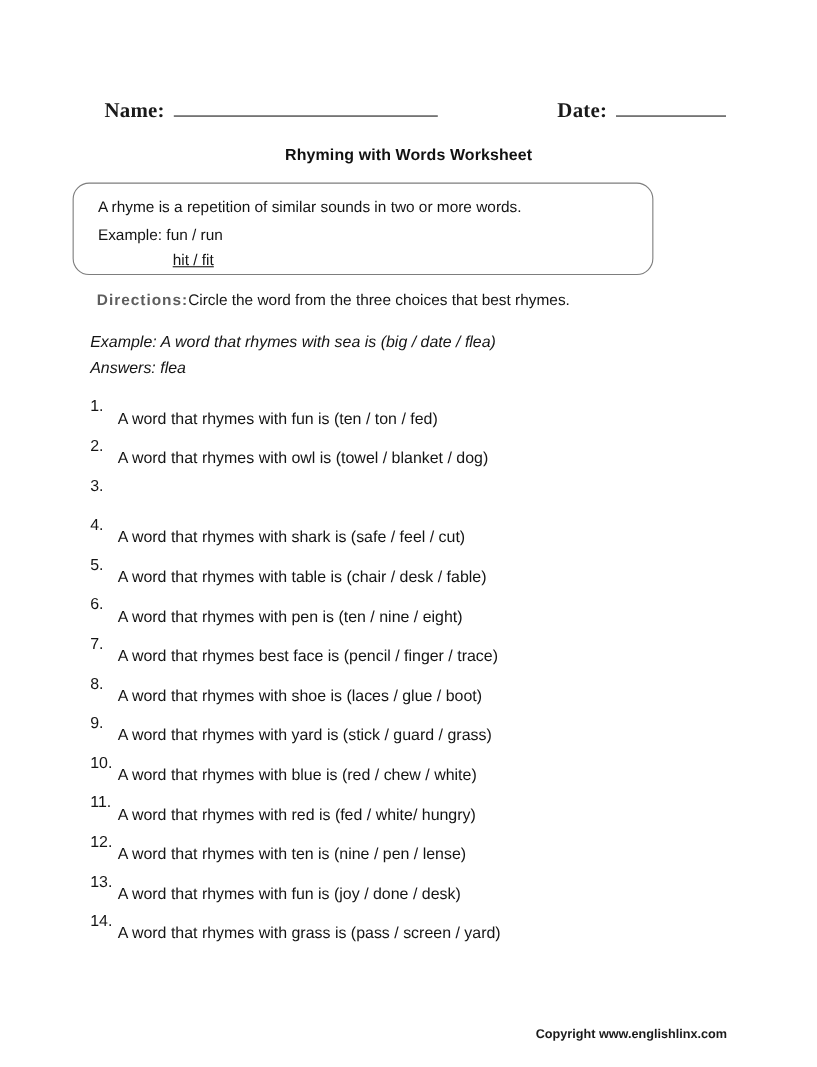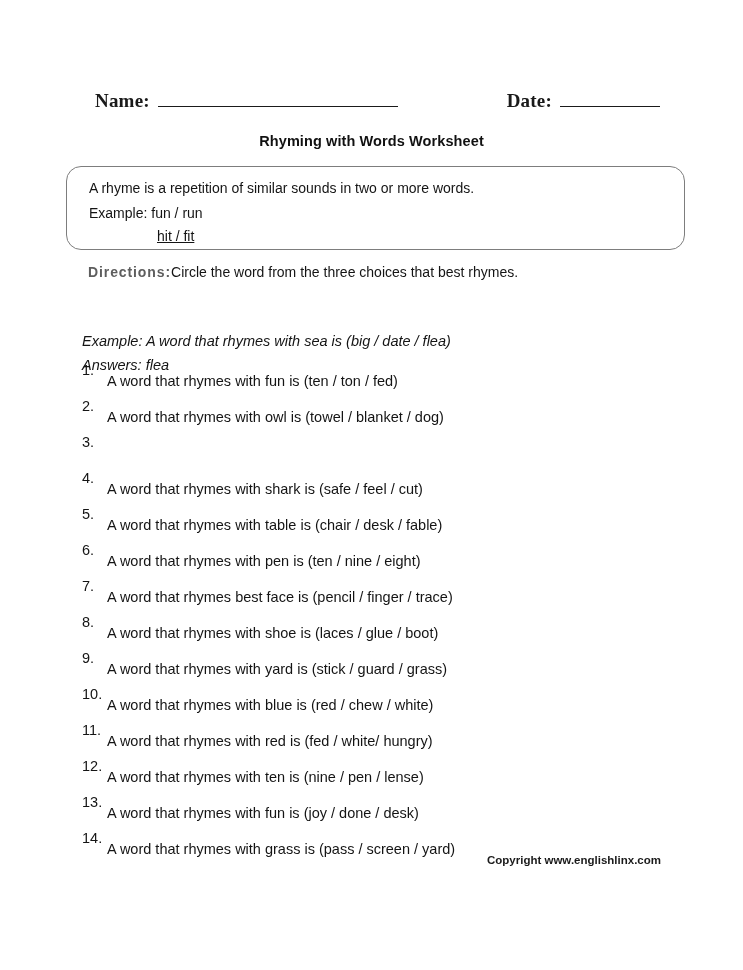--- a/index.html
+++ b/index.html
@@ -68,21 +68,21 @@
     font-weight: bold;
     letter-spacing: 0.1px;
     color: #111111;
   }
 
   
   .definition-box {
     position: absolute;
     left: 66px;
     top: 166px;
-    width: 619px;
+    width: 528px;
     height: 84px;
     border: 1.2px solid #7d7d7d;
     border-radius: 15px;
     box-sizing: border-box;
     background: #ffffff;
   }
   .def-line {
     position: absolute;
     left: 22px;
     font-size: 14px;
@@ -111,21 +111,20 @@
   }
 
   
   .example-line {
     position: absolute;
     left: 82px;
     font-style: italic;
     font-size: 14.5px;
     color: #141414;
     white-space: nowrap;
-    margin-top: 30px;
   }
   .example-q { top: 303px; }
   .example-a { top: 327px; }
 
   
   .questions {
     position: absolute;
     left: 82px;
     top: 362px;
     width: 600px;
@@ -142,21 +141,21 @@
     min-width: 24px;
   }
   .q-text {
     margin-left: 1px;
     margin-top: 11px;
   }
 
   
   .footer {
     position: absolute;
-    top: 854px;
+    top: 935px;
     left: 0;
     width: 661px;
     text-align: right;
     font-size: 11.5px;
     font-weight: bold;
     color: #1a1a1a;
   }
 </style>
 </head>
 <body>

